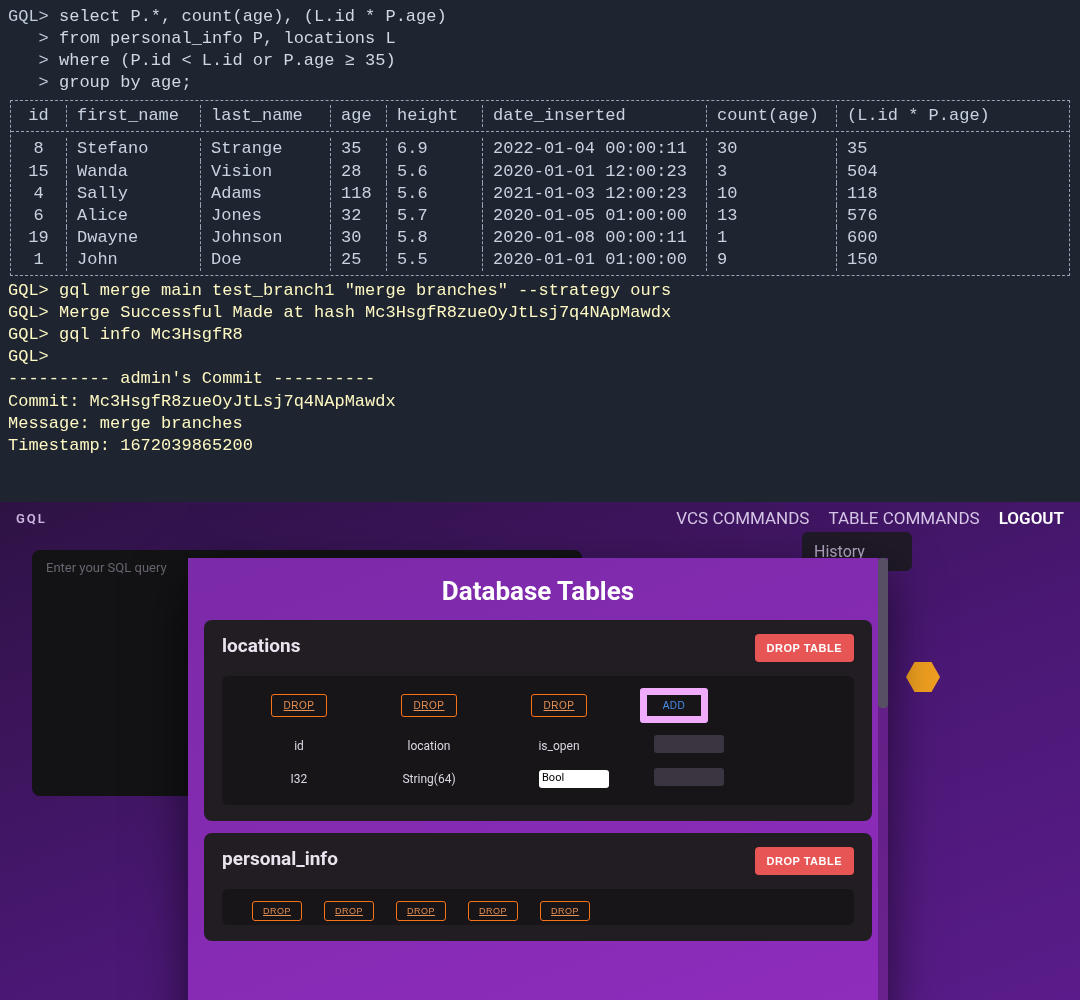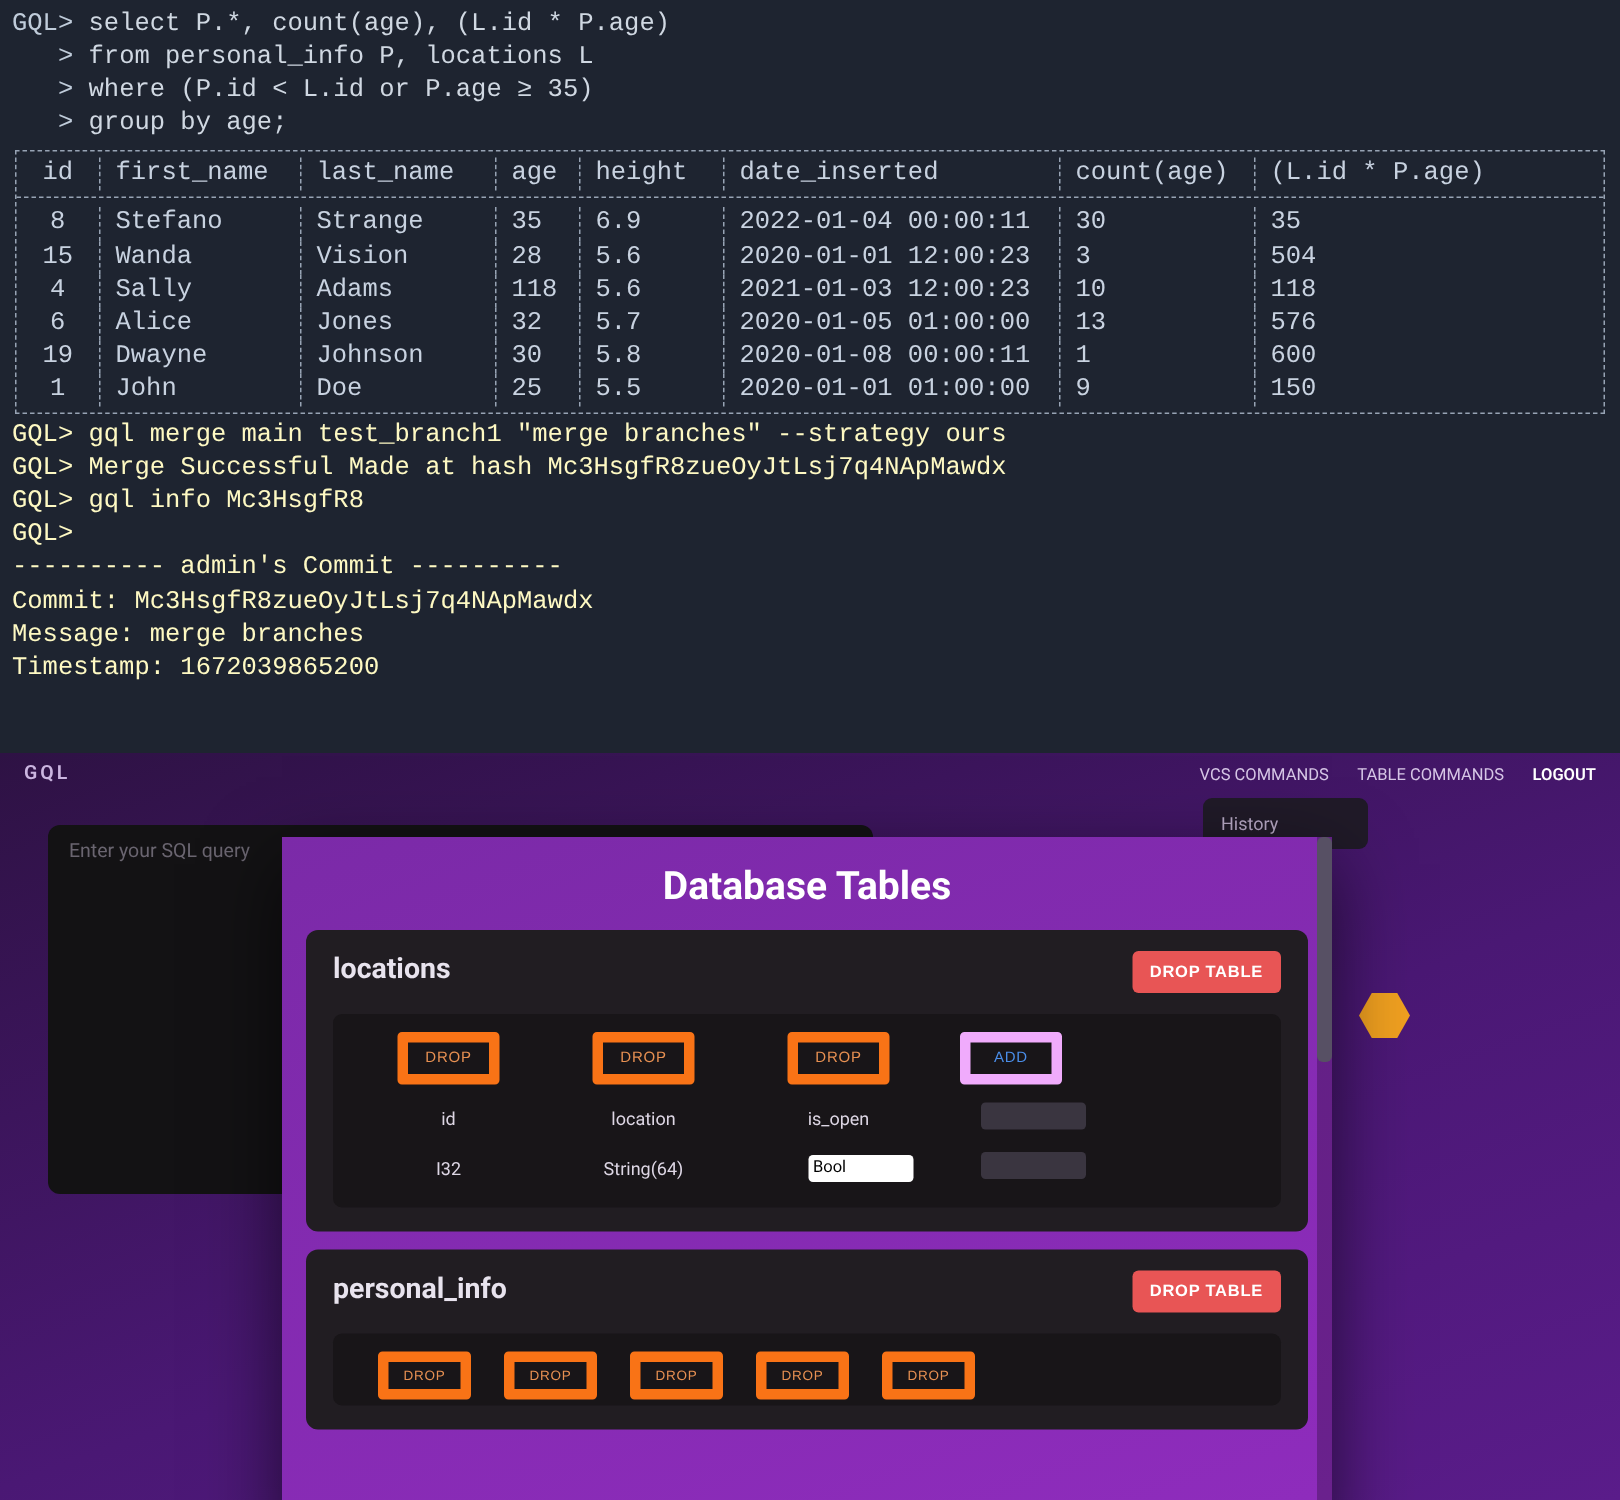--- a/index.html
+++ b/index.html
@@ -75,21 +75,21 @@
     padding: 6px 16px;
     color: #d6c6e6;
     font-size: 12px;
   }
   .brand { font-weight: 600; letter-spacing: 2px; font-size: 13px; color: #cbb6e0; }
   .spacer { flex: 1; }
   .topnav a {
     color: #d6c6e6;
     text-decoration: none;
     margin-left: 16px;
-    font-size: 11px;
+    font-size: 17px;
   }
   .topnav a.logout { color: #fff; font-weight: 600; }
 
   .query-box {
     position: absolute;
     top: 48px;
     left: 32px;
     width: 550px;
     height: 246px;
     background: #131214;
@@ -101,21 +101,22 @@
 
   .history-panel {
     position: absolute;
     top: 30px;
     right: 168px;
     width: 110px;
     background: #201a28;
     border-radius: 6px;
     padding: 10px 12px;
     color: #b8aac6;
-    font-size: 12px;
+    font-size: 16px;
+    text-decoration: underline;
   }
 
   .hex {
     position: absolute;
     top: 160px;
     right: 140px;
     width: 34px;
     height: 30px;
     background: #f0a020;
     clip-path: polygon(25% 0, 75% 0, 100% 50%, 75% 100%, 25% 100%, 0 50%);
@@ -200,28 +201,29 @@
   }
   .col-row.head { }
   .col-cell {
     width: 130px;
     text-align: center;
     font-size: 12px;
     color: #ddd6e4;
   }
   .col-cell.last { width: 100px; }
   .btn-drop {
-    border: 7px solid #f97316;
+    border: 1px solid #f97316;
     color: #e79052;
     background: transparent;
     font-size: 10px;
     padding: 5px 12px;
     border-radius: 3px;
     cursor: pointer;
     letter-spacing:.5px;
+    text-decoration:underline;
   }
   .btn-add {
     border: 7px solid #f0abfc;
     color: #4a8de8;
     background: transparent;
     font-size: 10px;
     padding: 5px 16px;
     border-radius: 3px;
     cursor: pointer;
     letter-spacing:.5px;

